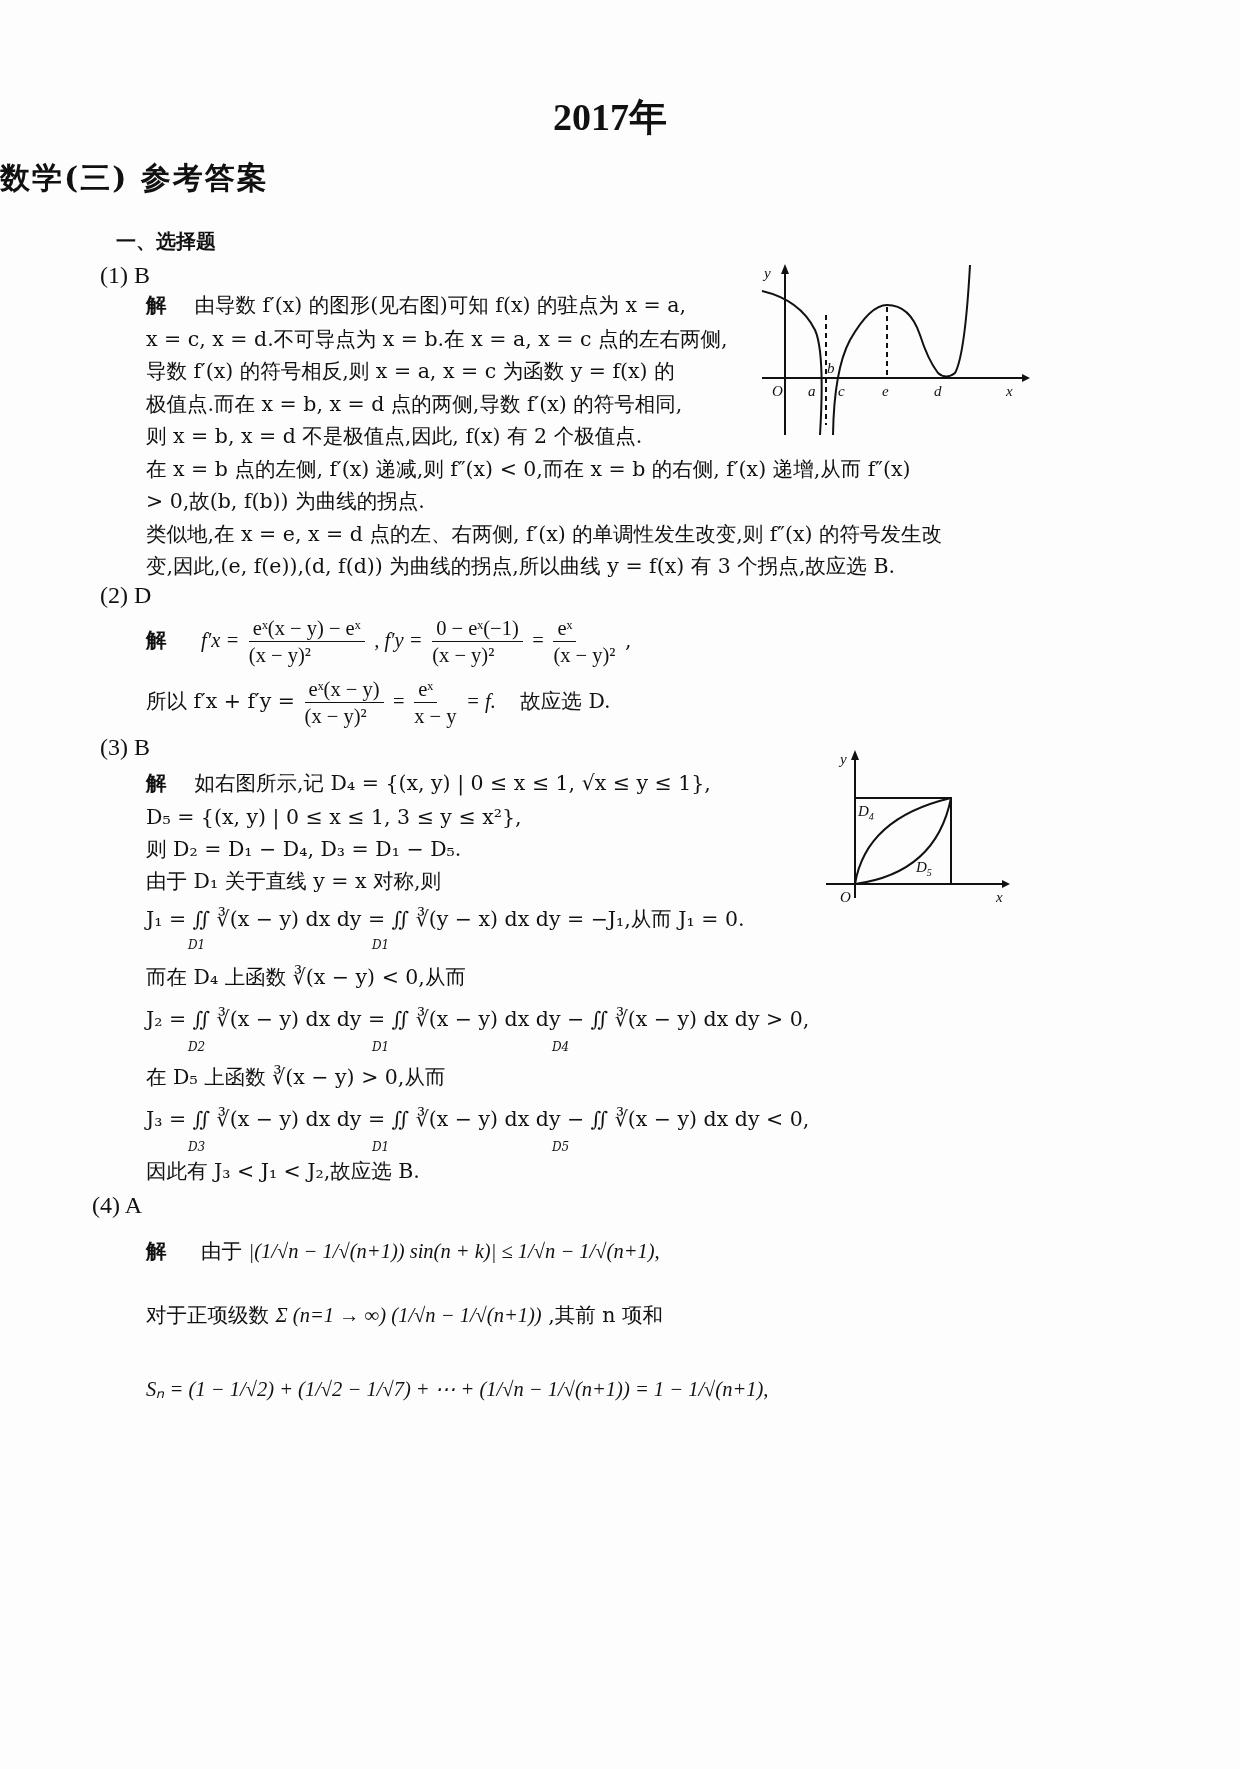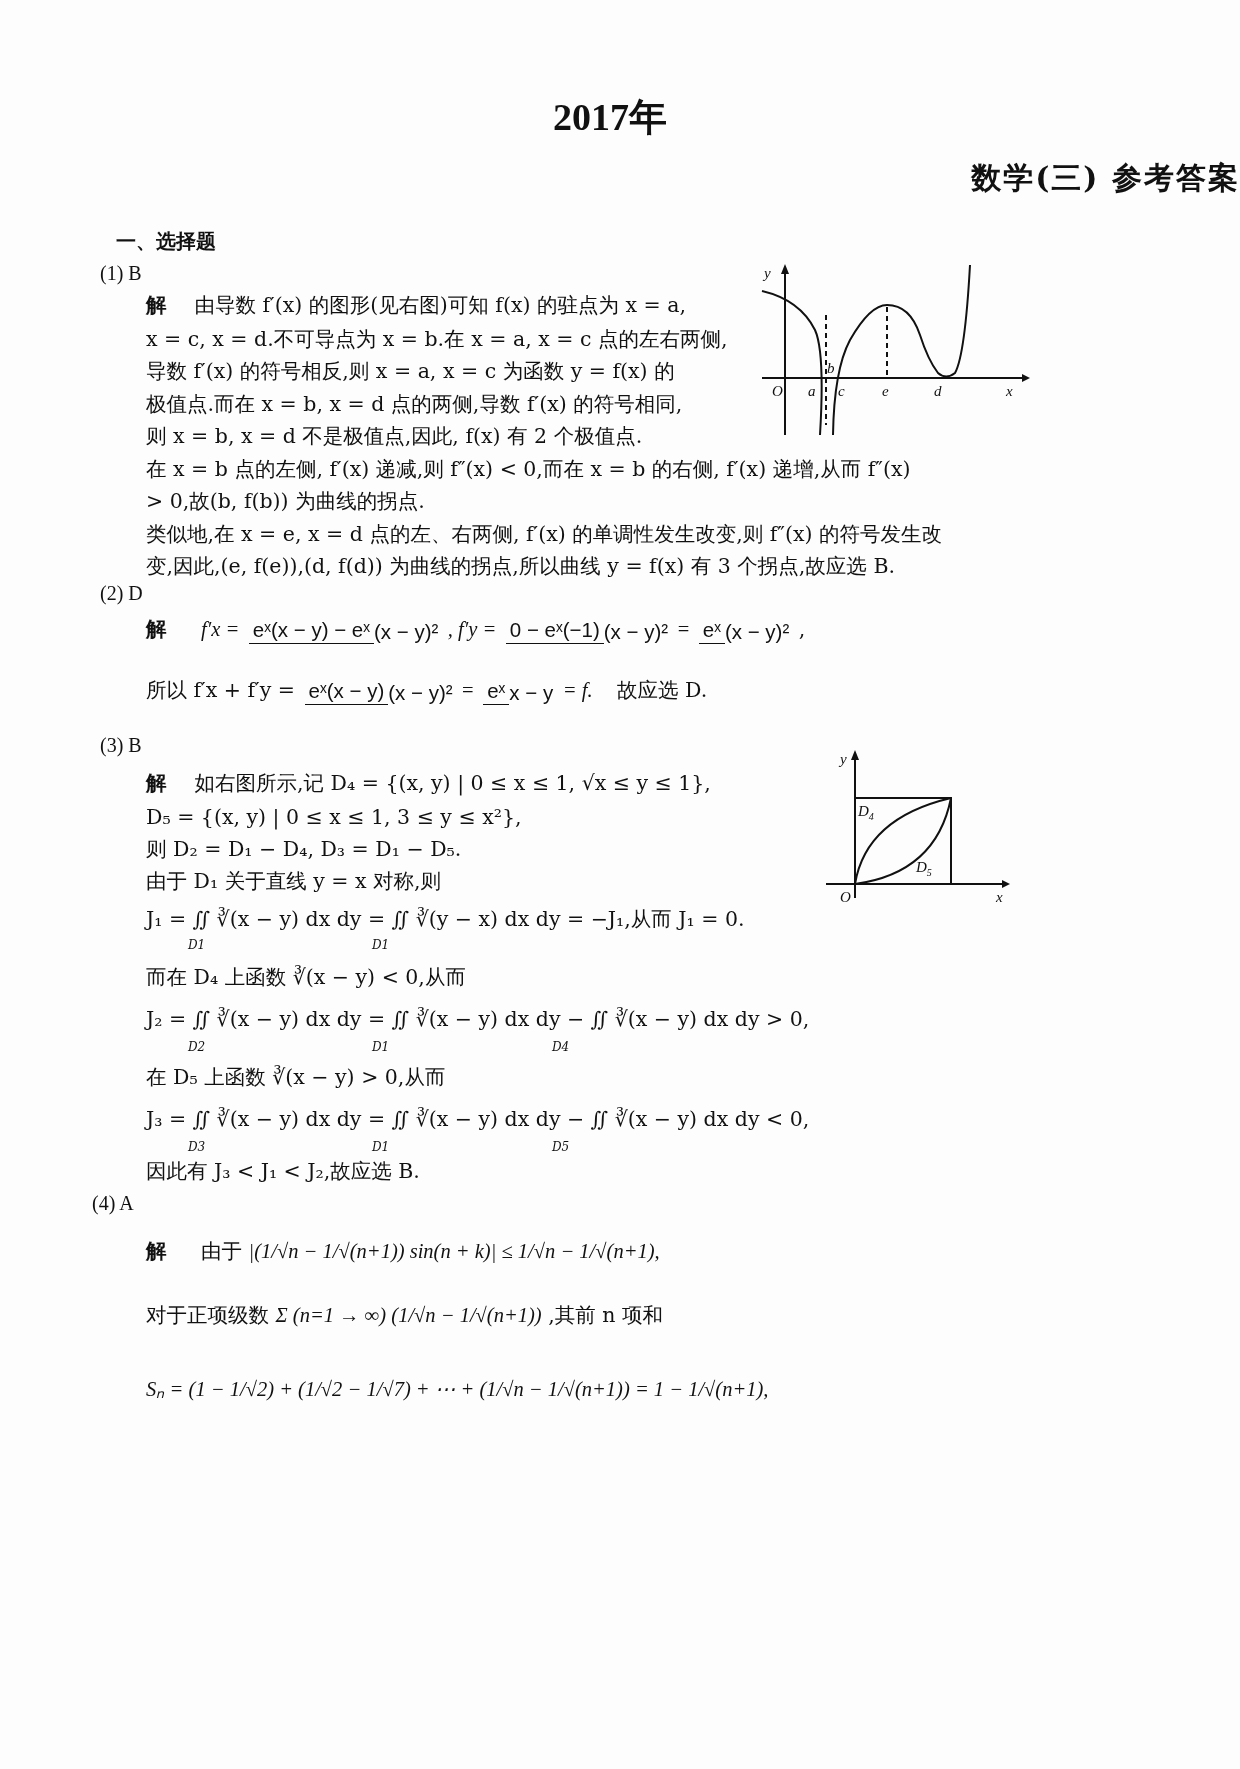--- a/index.html
+++ b/index.html
@@ -1,27 +1,27 @@
 <!DOCTYPE html>
 <html><head>
 <meta charset="utf-8">
 <style>
   * { box-sizing: border-box; margin: 0; padding: 0; }
   html, body { width: 1240px; height: 1769px; background: #fdfdfd; overflow: hidden; }
   body { position: relative; font-family: "DejaVu Serif", "Liberation Serif", serif; color: #111; }
   .abs { position: absolute; white-space: nowrap; }
   .title-year { left: 0; width: 1220px; top: 92px; text-align: center; font-size: 38px; font-weight: bold; font-family: "Liberation Serif", serif; }
-  .title-sub { left: 0; width: 1240px; top: 158px; text-align: right; font-size: 30px; font-weight: bold; letter-spacing: 2px; }
+  .title-sub { left: 0; width: 1240px; top: 158px; text-align: left; font-size: 30px; font-weight: bold; letter-spacing: 2px; }
   .section { font-size: 20px; font-weight: bold; }
-  .qnum { font-size: 20px; font-family: "Liberation Serif", serif; }
+  .qnum { font-size: 24px; font-family: "Liberation Serif", serif; }
   .line { font-size: 20.5px; line-height: 26px; }
   .m { font-family: "Liberation Serif", serif; font-style: italic; }
   .r { font-family: "Liberation Serif", serif; font-style: normal; }
   .jie { font-weight: bold; margin-right: 28px; }
-  .frac { display: inline-flex; flex-direction: row; align-items: flex-end; vertical-align: middle; margin: 0 3px; font-family: Liberation Sans, sans-serif; }
+  .frac { display: inline-flex; flex-direction: column; align-items: flex-start; vertical-align: middle; margin: 0 3px; font-family: Liberation Serif, serif; }
   .frac .num { border-bottom: 1.5px solid #111; padding: 0 4px 1px; line-height: 24px; }
   .frac .den { padding-top: 1px; line-height: 24px; }
   svg { position: absolute; }
 </style>
 </head>
 <body>
 
 <div class="abs title-year">2017年</div>
 <div class="abs title-sub">数学(三) 参考答案</div>
 

